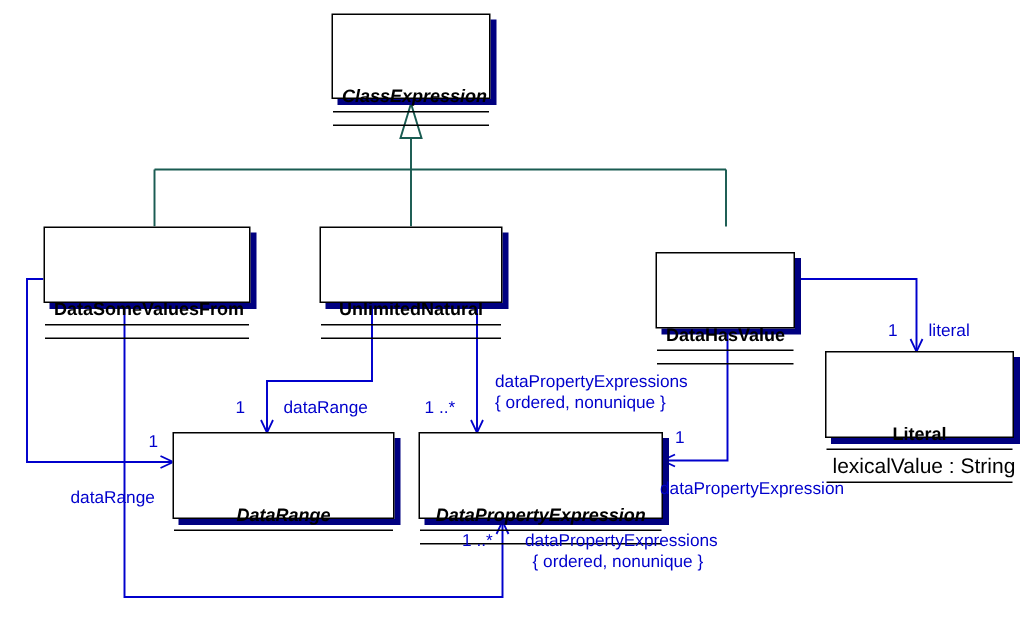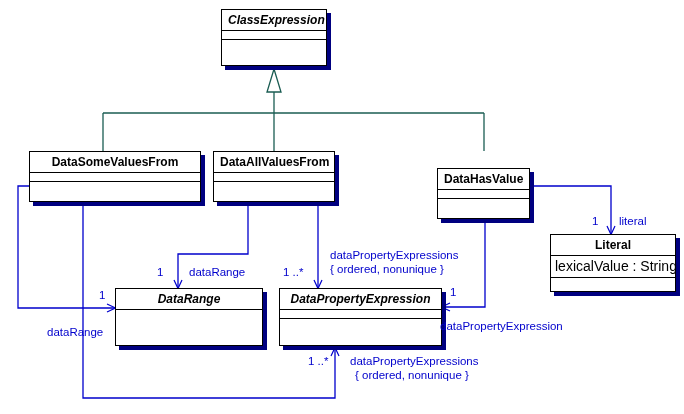--- a/index.html
+++ b/index.html
@@ -36,20 +36,21 @@
   .uml-name {
     box-sizing: border-box;
     text-align: center;
     font-size: 12px;
     font-weight: bold;
     color: #000000;
     border-bottom: 1px solid #000000;
     line-height: 1;
     padding: 4px 6px 4px 6px;
     white-space: nowrap;
+    margin-top: 44px;
   }
   .uml-class.abstract > .uml-name {
     font-style: italic;
   }
   .uml-attrs {
     box-sizing: border-box;
     border-bottom: 1px solid #000000;
     font-size: 14px;
     color: #000000;
     line-height: 1;
@@ -120,28 +121,28 @@
       <path d="M 485,202 L 485,307 L 442,307" marker-end="url(#open-arrow)"></path>
     </g>
   </svg>
 
   <div class="uml-class abstract" style="left:221px; top:9px; width:106px; height:57px;">
     <div class="uml-name">ClassExpression</div>
     <div class="uml-attrs empty"></div>
     <div class="uml-ops" style="height:26px;"></div>
   </div>
 
-  <div class="uml-class" style="left:29px; top:151px; width:172px; height:51px;">
+  <div class="uml-class" style="left:29px; top:151px; width:138px; height:51px;">
     <div class="uml-name">DataSomeValuesFrom</div>
     <div class="uml-attrs empty"></div>
     <div class="uml-ops" style="height:22px;"></div>
   </div>
 
   <div class="uml-class" style="left:213px; top:151px; width:122px; height:51px;">
-    <div class="uml-name">DataAllValuesFrom</div>
+    <div class="uml-name">UnlimitedNatural</div>
     <div class="uml-attrs empty"></div>
     <div class="uml-ops" style="height:22px;"></div>
   </div>
 
   <div class="uml-class" style="left:437px; top:168px; width:93px; height:51px;">
     <div class="uml-name">DataHasValue</div>
     <div class="uml-attrs empty"></div>
     <div class="uml-ops" style="height:22px;"></div>
   </div>
 

